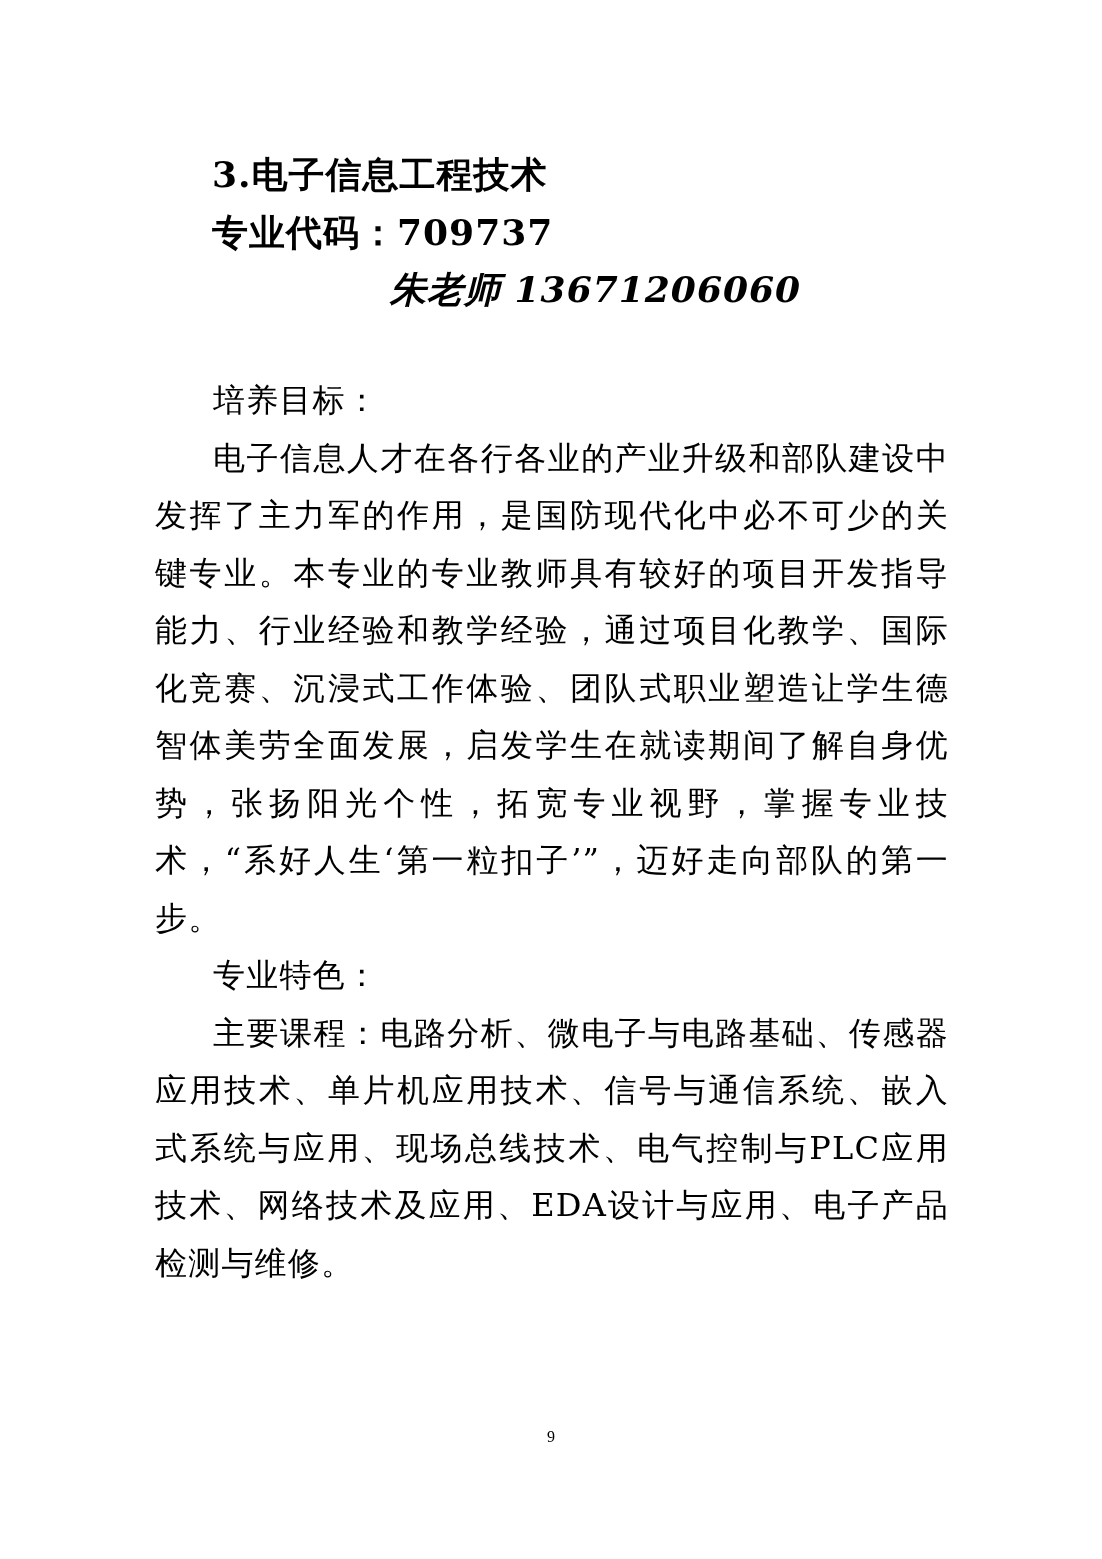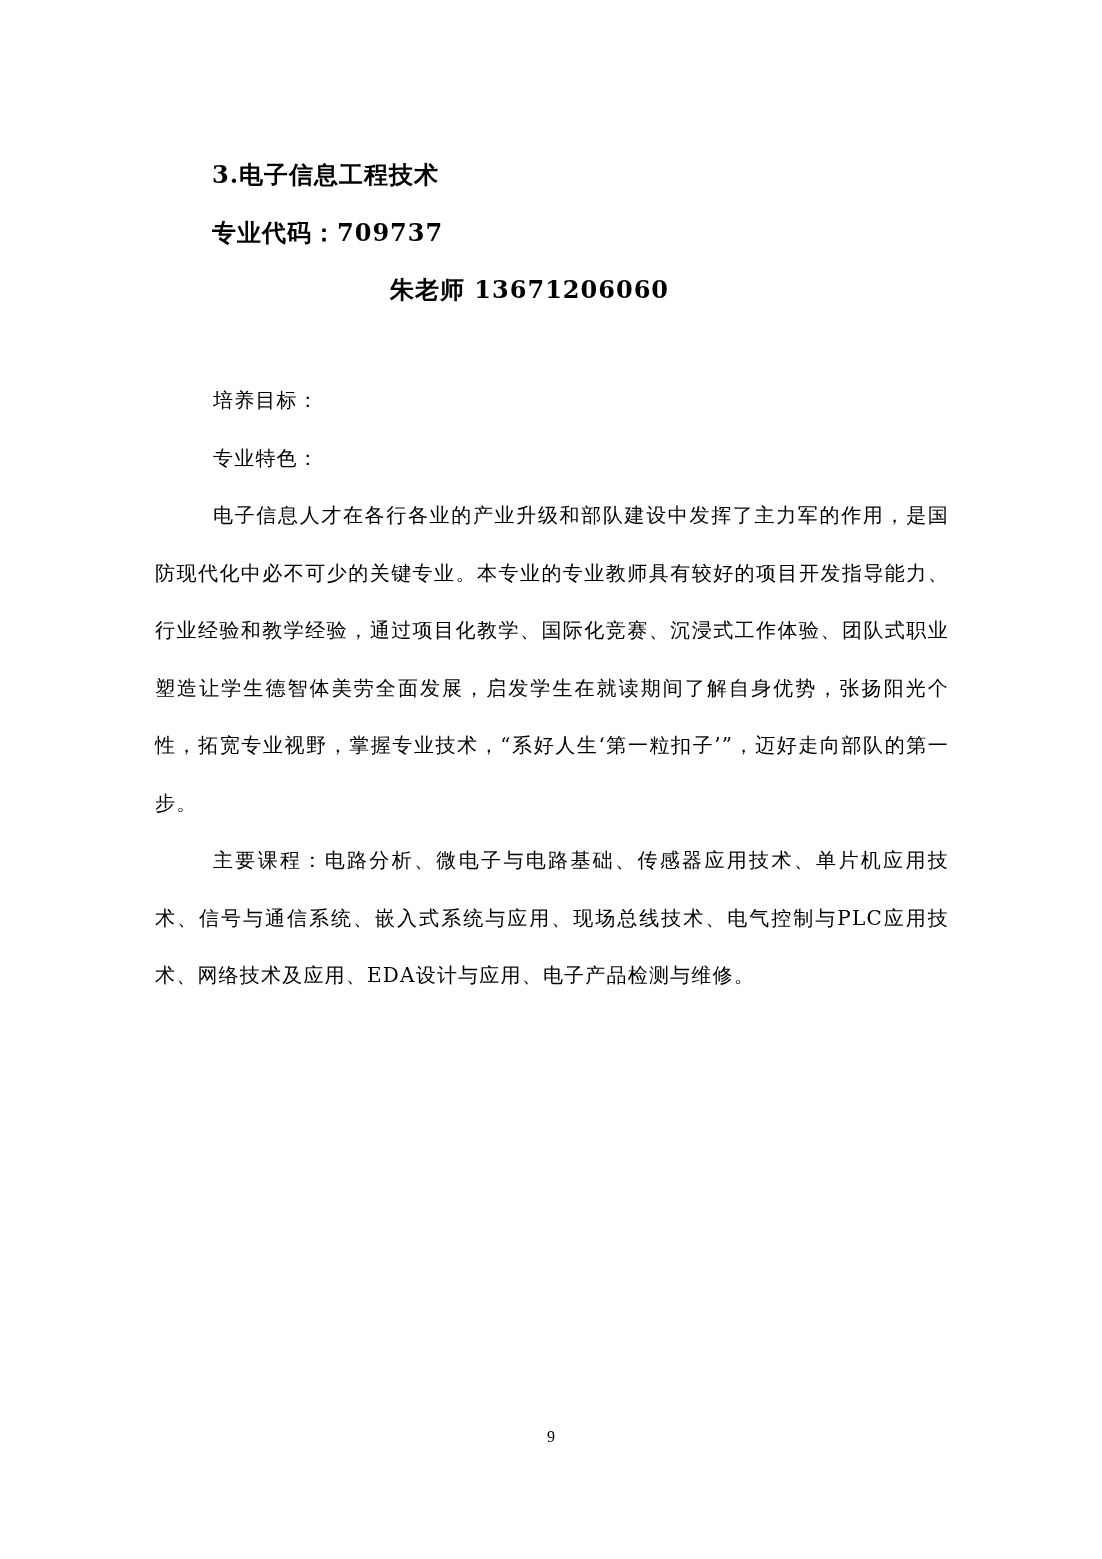--- a/index.html
+++ b/index.html
@@ -19,40 +19,41 @@
       left: 0; top: 0;
       width: 1102px;
       height: 1559px;
       background: #ffffff;
     }
     .heading-block {
       position: absolute;
       left: 212px;
       top: 146px;
       font-family: "DejaVu Serif", "Liberation Serif", serif;
-      font-size: 24px;
+      font-size: 36px;
       line-height: 57.5px;
       font-weight: bold;
       letter-spacing: 1px;
       white-space: nowrap;
     }
     .heading-line {
       display: block;
       height: 57.5px;
     }
     .contact-indent {
       padding-left: 178px;
+      font-style: italic;
     }
     .body-block {
       position: absolute;
       left: 155px;
       top: 372px;
       width: 794px;
       font-family: "DejaVu Serif", "Liberation Serif", serif;
-      font-size: 20px;
+      font-size: 32px;
       line-height: 57.5px;
       text-align: justify;
       letter-spacing: 1.2px;
     }
     .para {
       margin: 0;
       text-indent: 58px;
     }
     .page-number {
       position: absolute;
@@ -71,20 +72,20 @@
 <div class="page">
 
   <div class="heading-block">
     <span class="heading-line">3.电子信息工程技术</span>
     <span class="heading-line">专业代码：709737</span>
     <span class="heading-line contact-indent">朱老师 13671206060</span>
   </div>
 
   <div class="body-block">
     <p class="para">培养目标：</p>
+    <p class="para">电子信息人才在各行各业的产业升级和部队建设中发挥了主力军的作用，是国防现代化中必不可少的关键专业。本专业的专业教师具有较好的项目开发指导能力、行业经验和教学经验，通过项目化教学、国际化竞赛、沉浸式工作体验、团队式职业塑造让学生德智体美劳全面发展，启发学生在就读期间了解自身优势，张扬阳光个性，拓宽专业视野，掌握专业技术，“系好人生‘第一粒扣子’”，迈好走向部队的第一步。</p>
     <p class="para">专业特色：</p>
-    <p class="para">电子信息人才在各行各业的产业升级和部队建设中发挥了主力军的作用，是国防现代化中必不可少的关键专业。本专业的专业教师具有较好的项目开发指导能力、行业经验和教学经验，通过项目化教学、国际化竞赛、沉浸式工作体验、团队式职业塑造让学生德智体美劳全面发展，启发学生在就读期间了解自身优势，张扬阳光个性，拓宽专业视野，掌握专业技术，“系好人生‘第一粒扣子’”，迈好走向部队的第一步。</p>
     <p class="para">主要课程：电路分析、微电子与电路基础、传感器应用技术、单片机应用技术、信号与通信系统、嵌入式系统与应用、现场总线技术、电气控制与PLC应用技术、网络技术及应用、EDA设计与应用、电子产品检测与维修。</p>
   </div>
 
   <div class="page-number">9</div>
 
 </div>
 
 </body></html>

